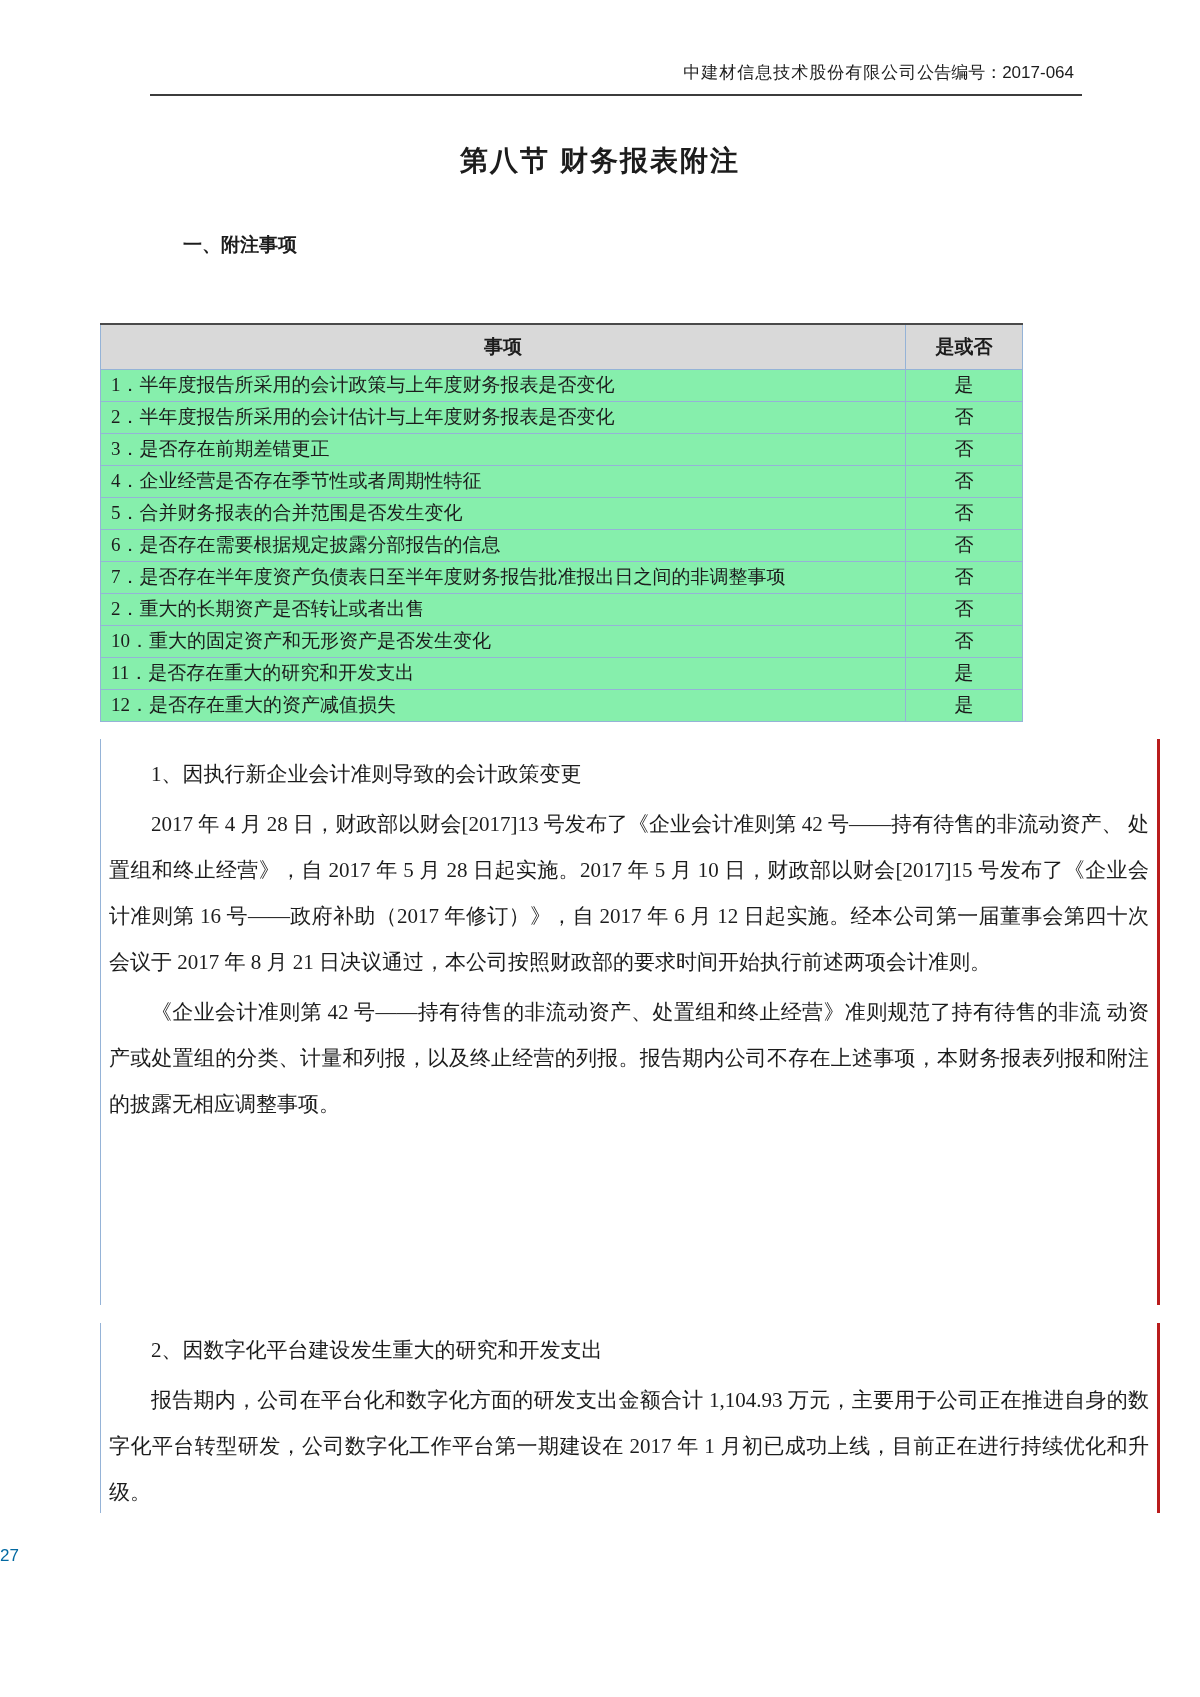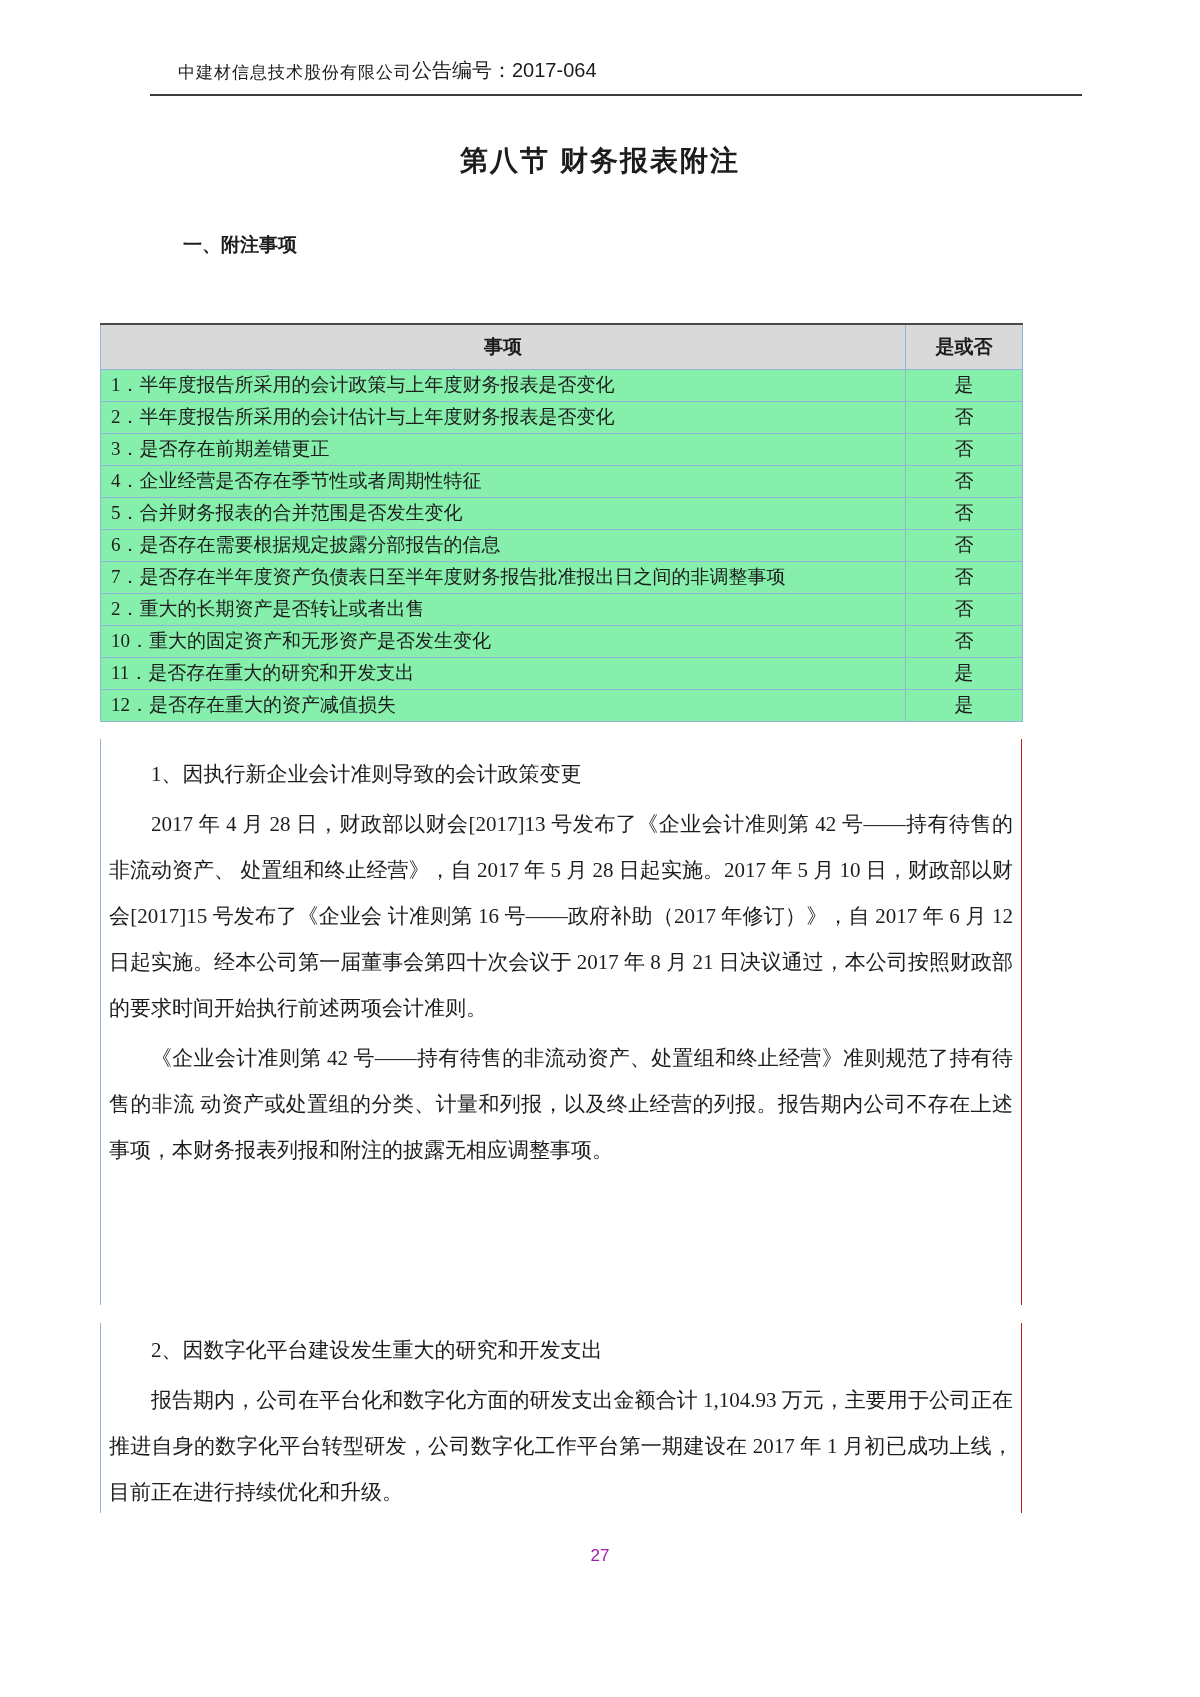--- a/index.html
+++ b/index.html
@@ -5,26 +5,26 @@
   * { margin:0; padding:0; box-sizing:border-box; }
   html,body { background:#ffffff; }
   body {
     width:1200px; height:1697px; position:relative;
     font-family:"Liberation Serif","DejaVu Serif",serif;
     color:#1c1c1c;
   }
   .doc-header {
     position:absolute; left:150px; top:58px; width:932px; height:38px;
     border-bottom:2px solid #3c3c3c;
-    display:flex; justify-content:flex-start; align-items:flex-end;
+    display:flex; justify-content:flex-end; align-items:flex-end;
     padding:0 8px 10px 28px;
     font-size:17px;
   }
   .doc-header .company { letter-spacing:1px; }
-  .doc-header .notice { font-family:"Liberation Sans","DejaVu Sans",sans-serif; font-size:20px; }
+  .doc-header .notice { font-family:"Liberation Sans","DejaVu Sans",sans-serif; font-size:17px; }
   .doc-title {
     position:absolute; left:0; top:142px; width:1200px;
     text-align:center; font-size:28px; font-weight:bold;
     font-family:"Liberation Sans","DejaVu Sans",sans-serif;
     letter-spacing:2px;
   }
   .section-heading {
     position:absolute; left:183px; top:232px;
     font-size:19px; font-weight:bold;
     font-family:"Liberation Sans","DejaVu Sans",sans-serif;
@@ -39,33 +39,33 @@
   table.main-table th {
     background:#d9d9d9; font-weight:bold; text-align:center;
     height:45px; border:1px solid #95b3d7; border-top:2px solid #4a4a4a;
   }
   table.main-table td {
     height:32px; border:1px solid #95b3d7; background:#86efac;
   }
   table.main-table td.item { padding-left:10px; text-align:left; }
   table.main-table td.answer { text-align:center; }
   .notes-box {
-    position:absolute; left:100px; width:922px;
-    border-left:1px solid #95b3d7; border-right:1px solid #b91c1c;
+    position:absolute; left:100px; width:1060px;
+    border-left:1px solid #95b3d7; border-right:3px solid #b91c1c;
     padding:0 8px; font-size:21px; line-height:46px;
     text-align:justify;
   }
   .notes-box-1 { top:739px; height:566px; padding-top:12px; }
   .notes-box-2 { top:1323px; height:190px; padding-top:4px; }
   .note-sub { text-indent:2em; }
   .note-p { text-indent:2em; margin-top:4px; }
   .page-footer {
-    position:absolute; left:0; top:1546px; width:1200px; text-align:center;
+    position:absolute; left:0; top:1546px; width:1200px; 
     font-family:"Liberation Sans","DejaVu Sans",sans-serif;
-    font-size:17px; color:#a21caf;
+    font-size:17px; color:#0369a1;
   }
 </style>
 </head>
 <body>
 
 <div class="doc-header">
   <span class="company">中建材信息技术股份有限公司</span>
   <span class="notice">公告编号：2017-064</span>
 </div>
 

